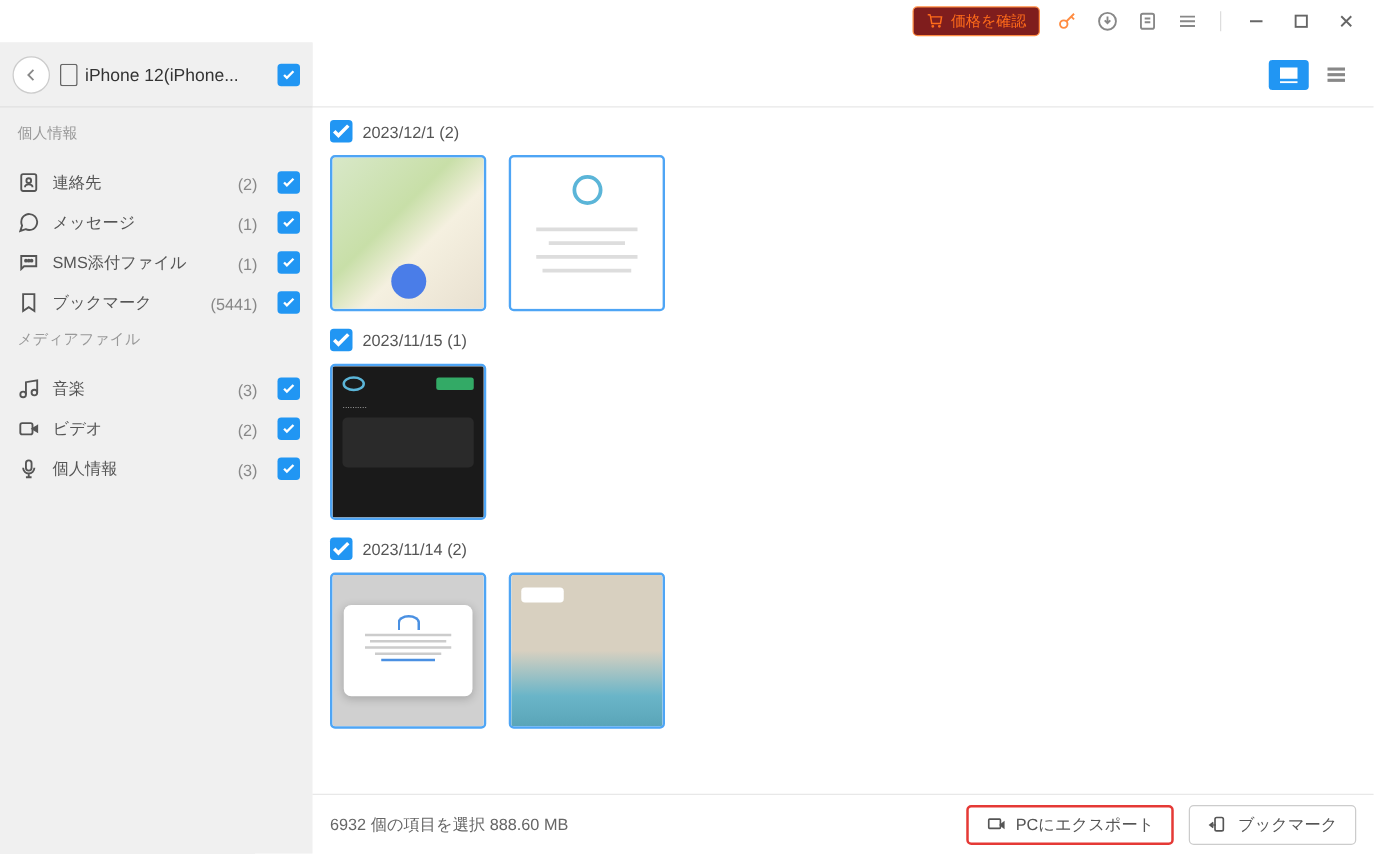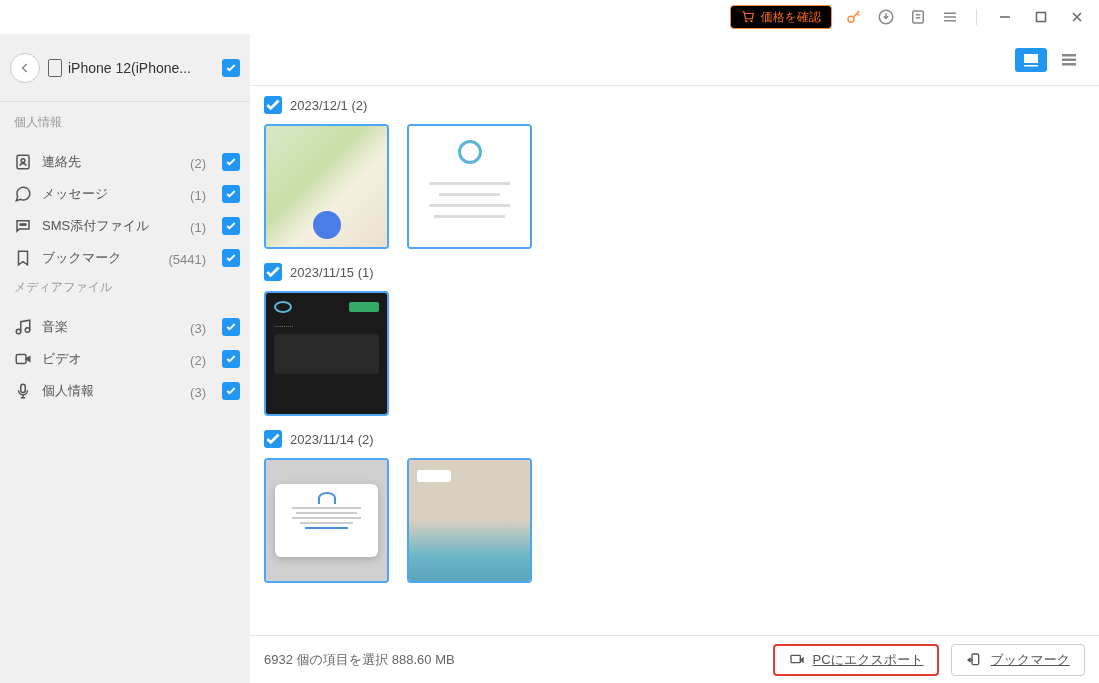--- a/index.html
+++ b/index.html
@@ -1,32 +1,32 @@
 <!DOCTYPE html>
 <html><head>
 <meta charset="utf-8">
 <style>
 * { margin: 0; padding: 0; box-sizing: border-box; font-family: -apple-system, "Segoe UI", "Meiryo", sans-serif; }
 body { background: #fff; width: 1099px; height: 683px; overflow: hidden; display: flex; flex-direction: column; }
 
 
 .titlebar { height: 34px; display: flex; align-items: center; justify-content: flex-end; padding: 0 10px; gap: 12px; }
-.price-btn { border: 1px solid #ff8c42; color: #ff6b1a; border-radius: 4px; height: 24px; padding: 0 10px; display: flex; align-items: center; gap: 6px; font-size: 12px; cursor: pointer; background: #000000; }
+.price-btn { border: 1px solid #ff8c42; color: #ff6b1a; border-radius: 4px; height: 24px; padding: 0 10px; display: flex; align-items: center; gap: 6px; font-size: 12px; cursor: pointer; background: #7f1d1d; }
 .price-btn svg { width: 14px; height: 14px; }
 .tb-icon { width: 20px; height: 20px; display: flex; align-items: center; justify-content: center; color: #888; cursor: pointer; }
 .tb-icon.key { color: #ff8c42; }
 .tb-sep { width: 1px; height: 16px; background: #ddd; margin: 0 4px; }
 .win-btn { width: 24px; height: 24px; display: flex; align-items: center; justify-content: center; color: #666; cursor: pointer; }
 
 
 .main { flex: 1; display: flex; min-height: 0; }
 
 
 .sidebar { width: 250px; background: #f0f0f0; display: flex; flex-direction: column; }
-.device-header { height: 68px; display: flex; align-items: center; padding: 0 10px; gap: 8px; background: #f0f0f0; border-bottom: 1px solid #e0e0e0; }
+.device-header { height: 52px; display: flex; align-items: center; padding: 0 10px; gap: 8px; background: #f0f0f0; border-bottom: 1px solid #e0e0e0; }
 .back-btn { width: 30px; height: 30px; border: 1px solid #ccc; border-radius: 50%; display: flex; align-items: center; justify-content: center; background: #fff; cursor: pointer; color: #888; }
 .device-name { flex: 1; font-size: 14px; color: #333; white-space: nowrap; overflow: hidden; text-overflow: ellipsis; display: flex; align-items: center; gap: 6px; }
 .phone-icon { width: 14px; height: 18px; border: 1.5px solid #666; border-radius: 2px; flex-shrink: 0; }
 .header-check { width: 18px; height: 18px; background: #2196f3; border-radius: 3px; display: flex; align-items: center; justify-content: center; color: #fff; flex-shrink: 0; }
 
 .section-title { padding: 12px 14px 8px; font-size: 12px; color: #999; }
 .cat-item { height: 32px; display: flex; align-items: flex-end; padding: 0 10px 0 14px; gap: 10px; font-size: 13px; color: #555; cursor: pointer; }
 .cat-item.active { background: #4ea5f5; color: #fff; border: 2px dashed #1565c0; }
 .cat-item.active .cat-count { color: #fff; }
 .cat-icon { width: 18px; height: 18px; display: flex; align-items: center; justify-content: center; flex-shrink: 0; }
@@ -68,21 +68,21 @@
 .dialog-thumb { background: #d0d0d0; display: flex; align-items: center; justify-content: center; }
 .dialog-box { width: 85%; height: 60%; background: #fff; border-radius: 6px; box-shadow: 0 2px 8px rgba(0,0,0,0.2); display: flex; flex-direction: column; align-items: center; padding: 8px; gap: 3px; }
 .dialog-box .wifi { width: 18px; height: 12px; border: 2px solid #4a90e2; border-radius: 50% 50% 0 0; border-bottom: none; }
 .dialog-box .dl { width: 80%; height: 2px; background: #ccc; }
 .map2 { background: linear-gradient(180deg, #d8d0c0 0%, #d8d0c0 50%, #6ab5c8 80%, #5aa5b8 100%); position: relative; }
 .map2-badge { position: absolute; top: 10px; left: 8px; width: 34px; height: 12px; background: #fff; border-radius: 3px; }
 
 
 .footer { height: 48px; border-top: 1px solid #e8e8e8; display: flex; align-items: center; padding: 0 14px; gap: 12px; }
 .status-text { flex: 1; font-size: 13px; color: #666; }
-.action-btn { height: 32px; padding: 0 14px; border: 1px solid #ccc; border-radius: 4px; background: #fff; display: flex; align-items: center; gap: 8px; font-size: 13px; color: #555; cursor: pointer; text-decoration: underline; }
+.action-btn { height: 32px; padding: 0 14px; border: 1px solid #ccc; border-radius: 4px; background: #fff; display: flex; align-items: center; gap: 8px; font-size: 13px; color: #555; cursor: pointer; }
 .action-btn.highlighted { border: 2px solid #e53935; }
 .action-btn svg { width: 16px; height: 16px; }
 
 .check-svg { stroke: currentColor; stroke-width: 2.5; fill: none; }
 </style>
 </head>
 <body>
 
 <div class="titlebar">
   <button class="price-btn">

